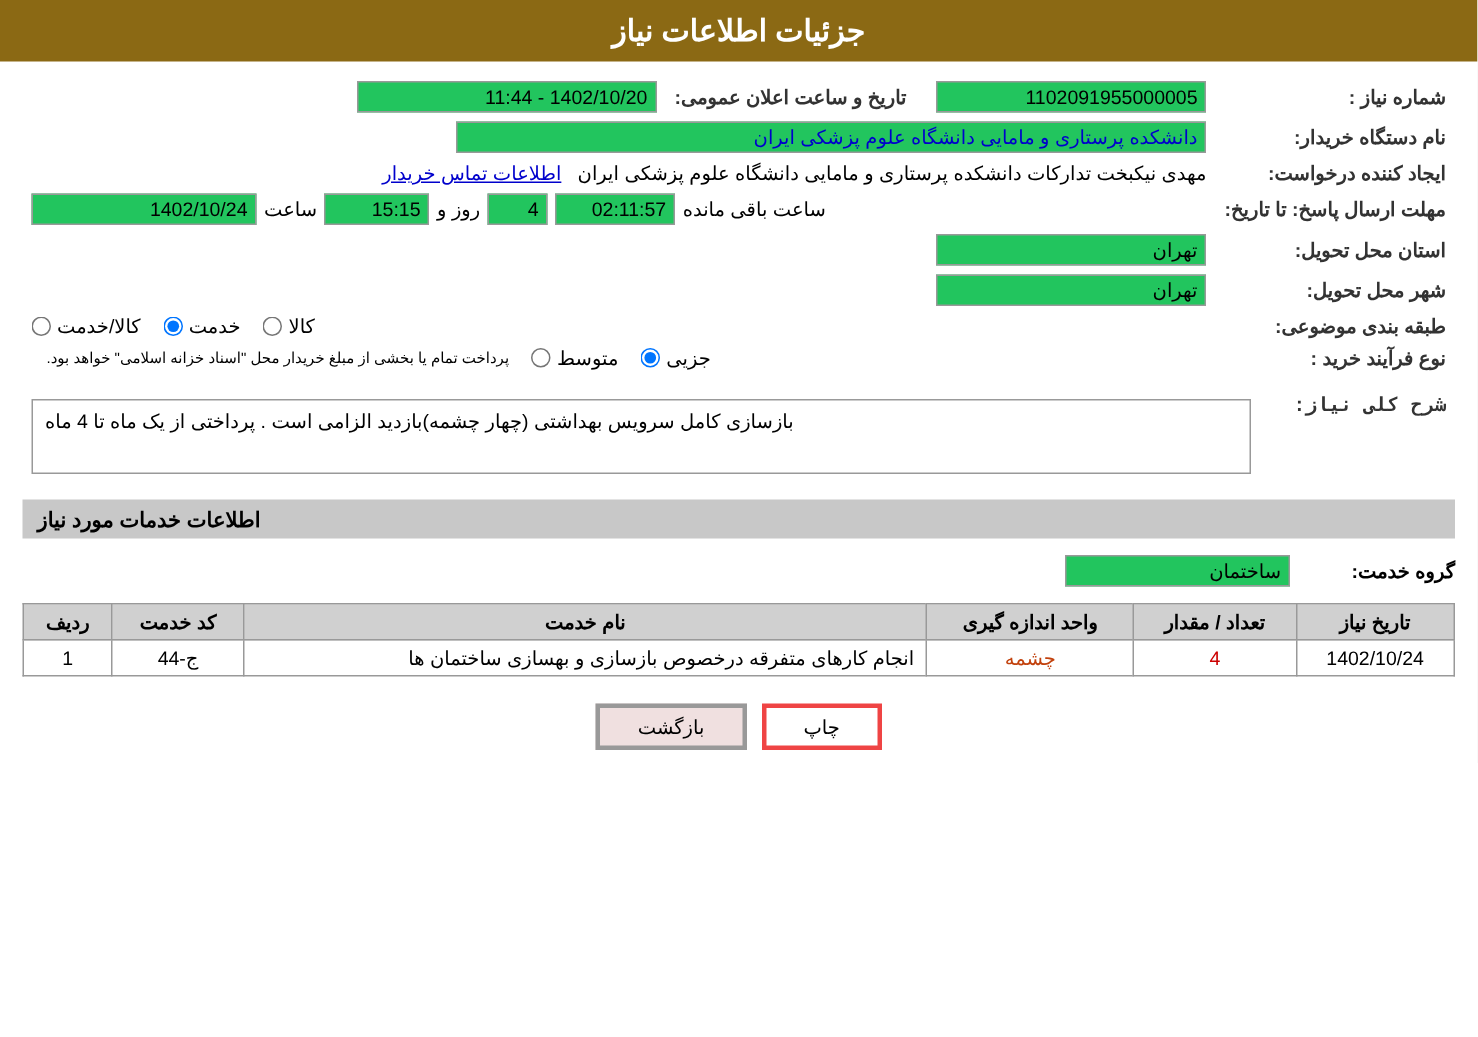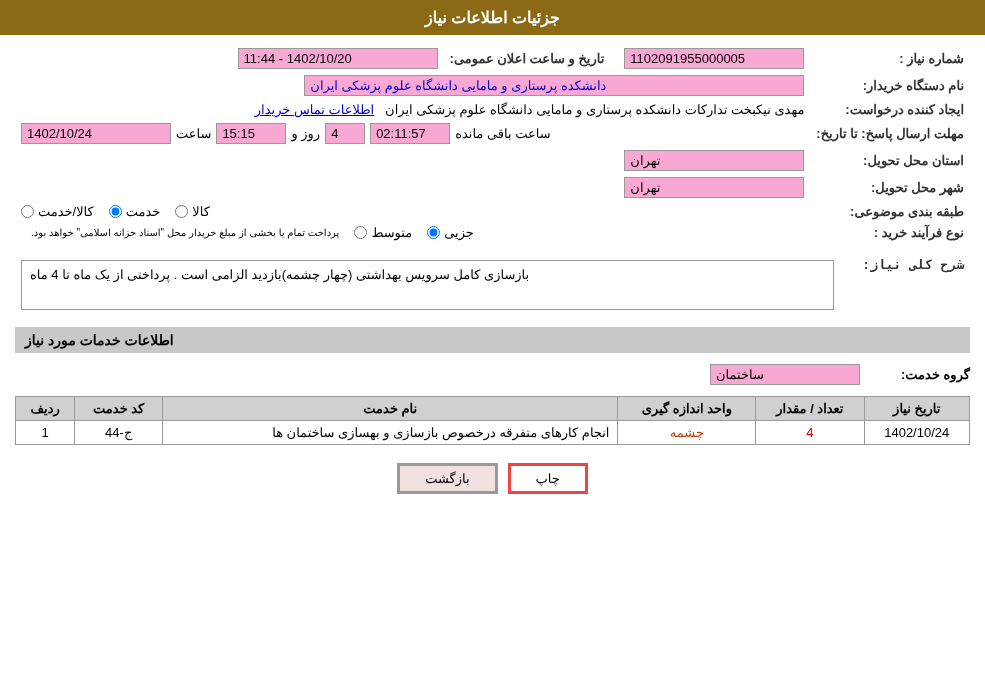--- a/index.html
+++ b/index.html
@@ -14,21 +14,21 @@
       max-width: 985px;
       margin: 0 auto;
       background: #fff;
       min-height: 691px;
     }
     .header-bar {
       background: #8B6914;
       color: #fff;
       text-align: center;
       padding: 8px 10px;
-      font-size: 16px;
+      font-size: 20px;
       font-weight: bold;
     }
     .content {
       padding: 10px 15px;
     }
     .info-table {
       width: 100%;
       border-collapse: collapse;
       margin-bottom: 8px;
     }
@@ -42,24 +42,24 @@
       text-align: right;
       white-space: nowrap;
       width: 130px;
     }
     .value-cell {
       text-align: right;
     }
     .input-box {
       border: 1px solid #999;
       padding: 2px 5px;
-      background: #f9a8d4;
+      background: #22c55e;
       display: inline-block;
       min-width: 150px;
-      text-align: left;
+      text-align: right;
     }
     .link-blue {
       color: #0000cc;
       text-decoration: underline;
       cursor: pointer;
     }
     .inline-fields {
       display: flex;
       align-items: center;
       gap: 5px;

